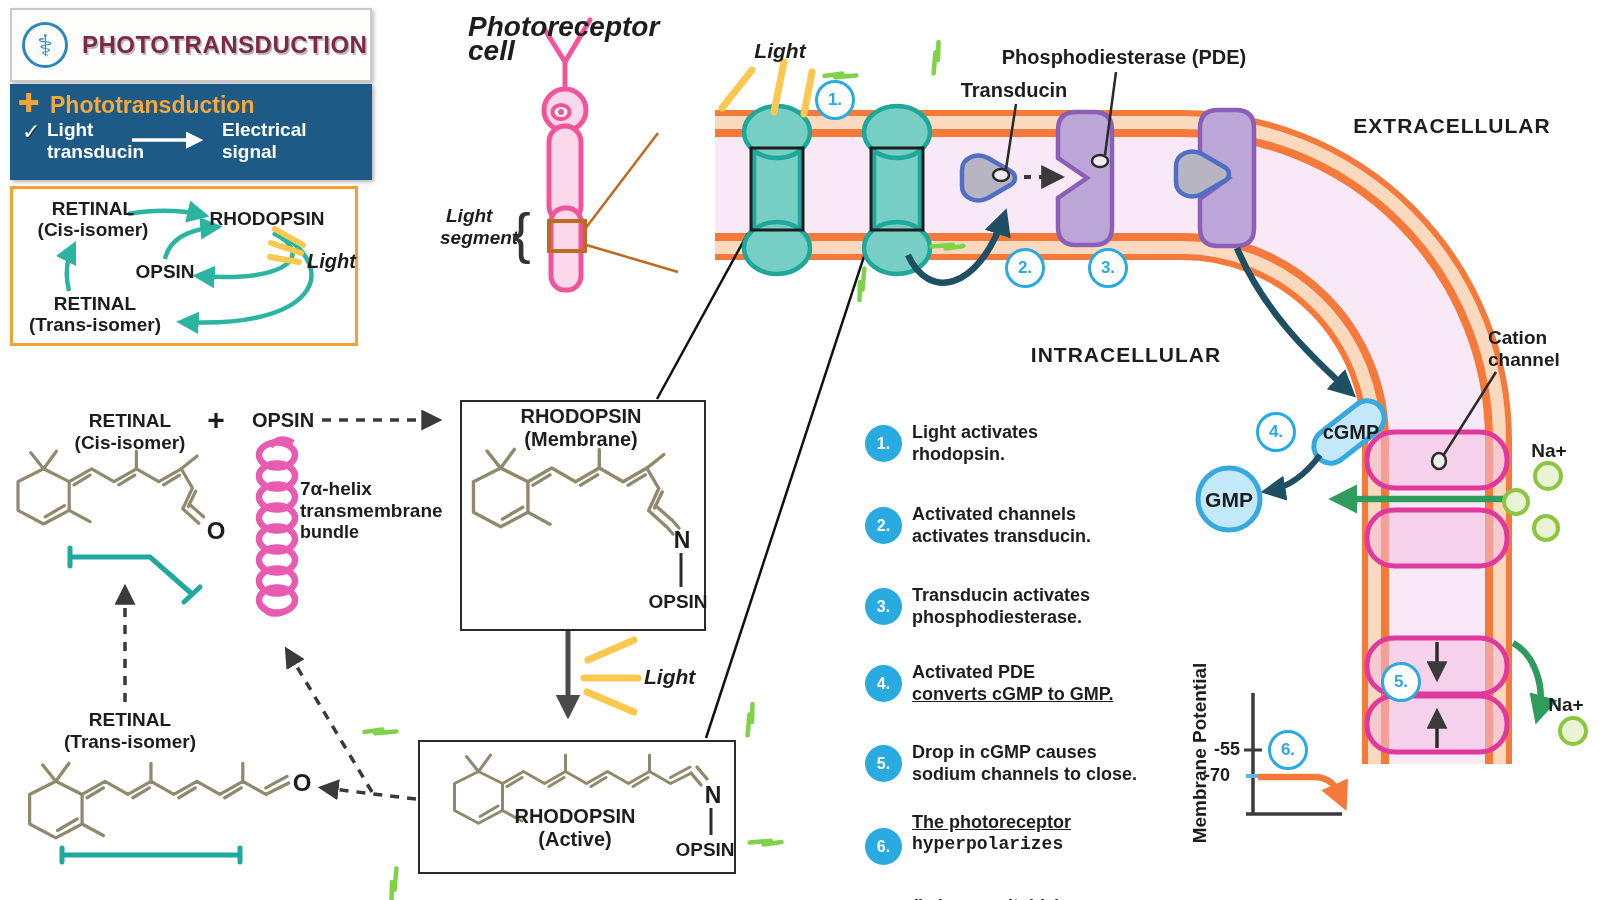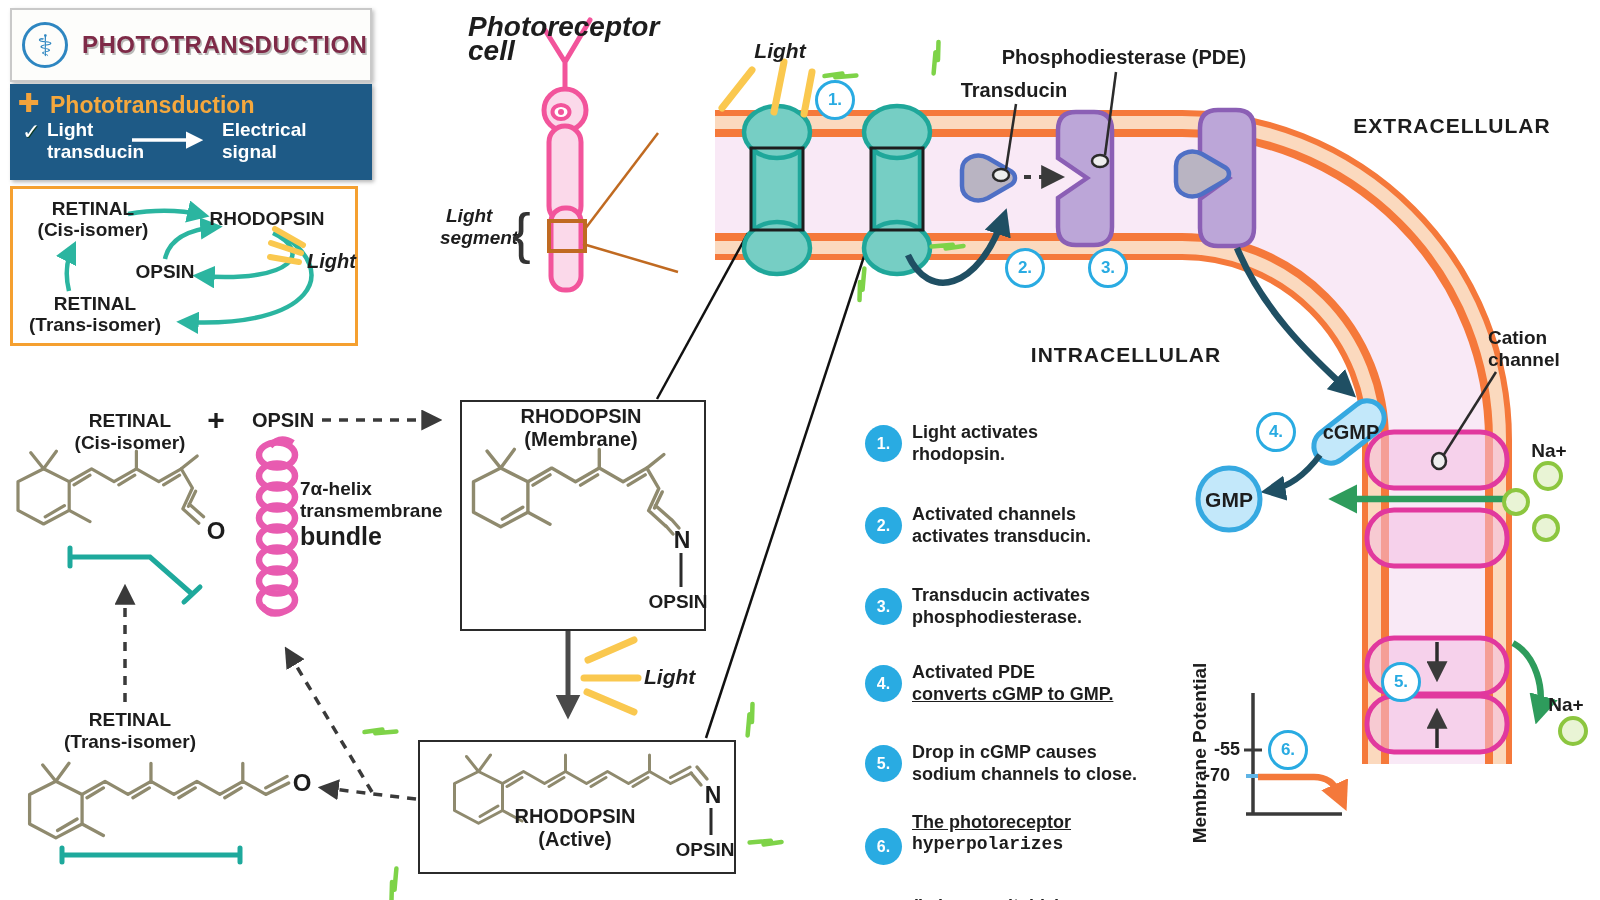--- a/index.html
+++ b/index.html
@@ -321,21 +321,21 @@
 <div class="badge" style="left:1256px;top:412px;">4.</div>
 <div class="badge" style="left:1381px;top:662px;">5.</div>
 <div class="badge" style="left:1268px;top:730px;">6.</div>
 
 <div class="lbl c" style="left:130px;top:411px;font-size:19px;">RETINAL</div>
 <div class="lbl c" style="left:130px;top:433px;font-size:19px;">(Cis-isomer)</div>
 <div class="lbl c" style="left:216px;top:404px;font-size:30px;font-weight:bold;">+</div>
 <div class="lbl c" style="left:283px;top:410px;font-size:20px;">OPSIN</div>
 <div class="lbl" style="left:300px;top:479px;font-size:19px;">7α-helix</div>
 <div class="lbl" style="left:300px;top:501px;font-size:19px;">transmembrane</div>
-<div class="lbl" style="left:300px;top:523px;font-size:25px;text-align:center;">bundle</div>
+<div class="lbl" style="left:300px;top:523px;font-size:18px;text-align:center;">bundle</div>
 <div class="lbl c" style="left:216px;top:518px;font-size:24px;">O</div>
 
 <div class="box-outline" style="left:460px;top:400px;width:242px;height:227px;"></div>
 <div class="lbl c" style="left:581px;top:406px;font-size:20px;">RHODOPSIN</div>
 <div class="lbl c" style="left:581px;top:429px;font-size:20px;">(Membrane)</div>
 <div class="lbl c" style="left:682px;top:528px;font-size:23px;">N</div>
 <div class="lbl c" style="left:678px;top:592px;font-size:19px;">OPSIN</div>
 
 <div class="lbl it" style="left:644px;top:666px;font-size:21px;">Light</div>
 

